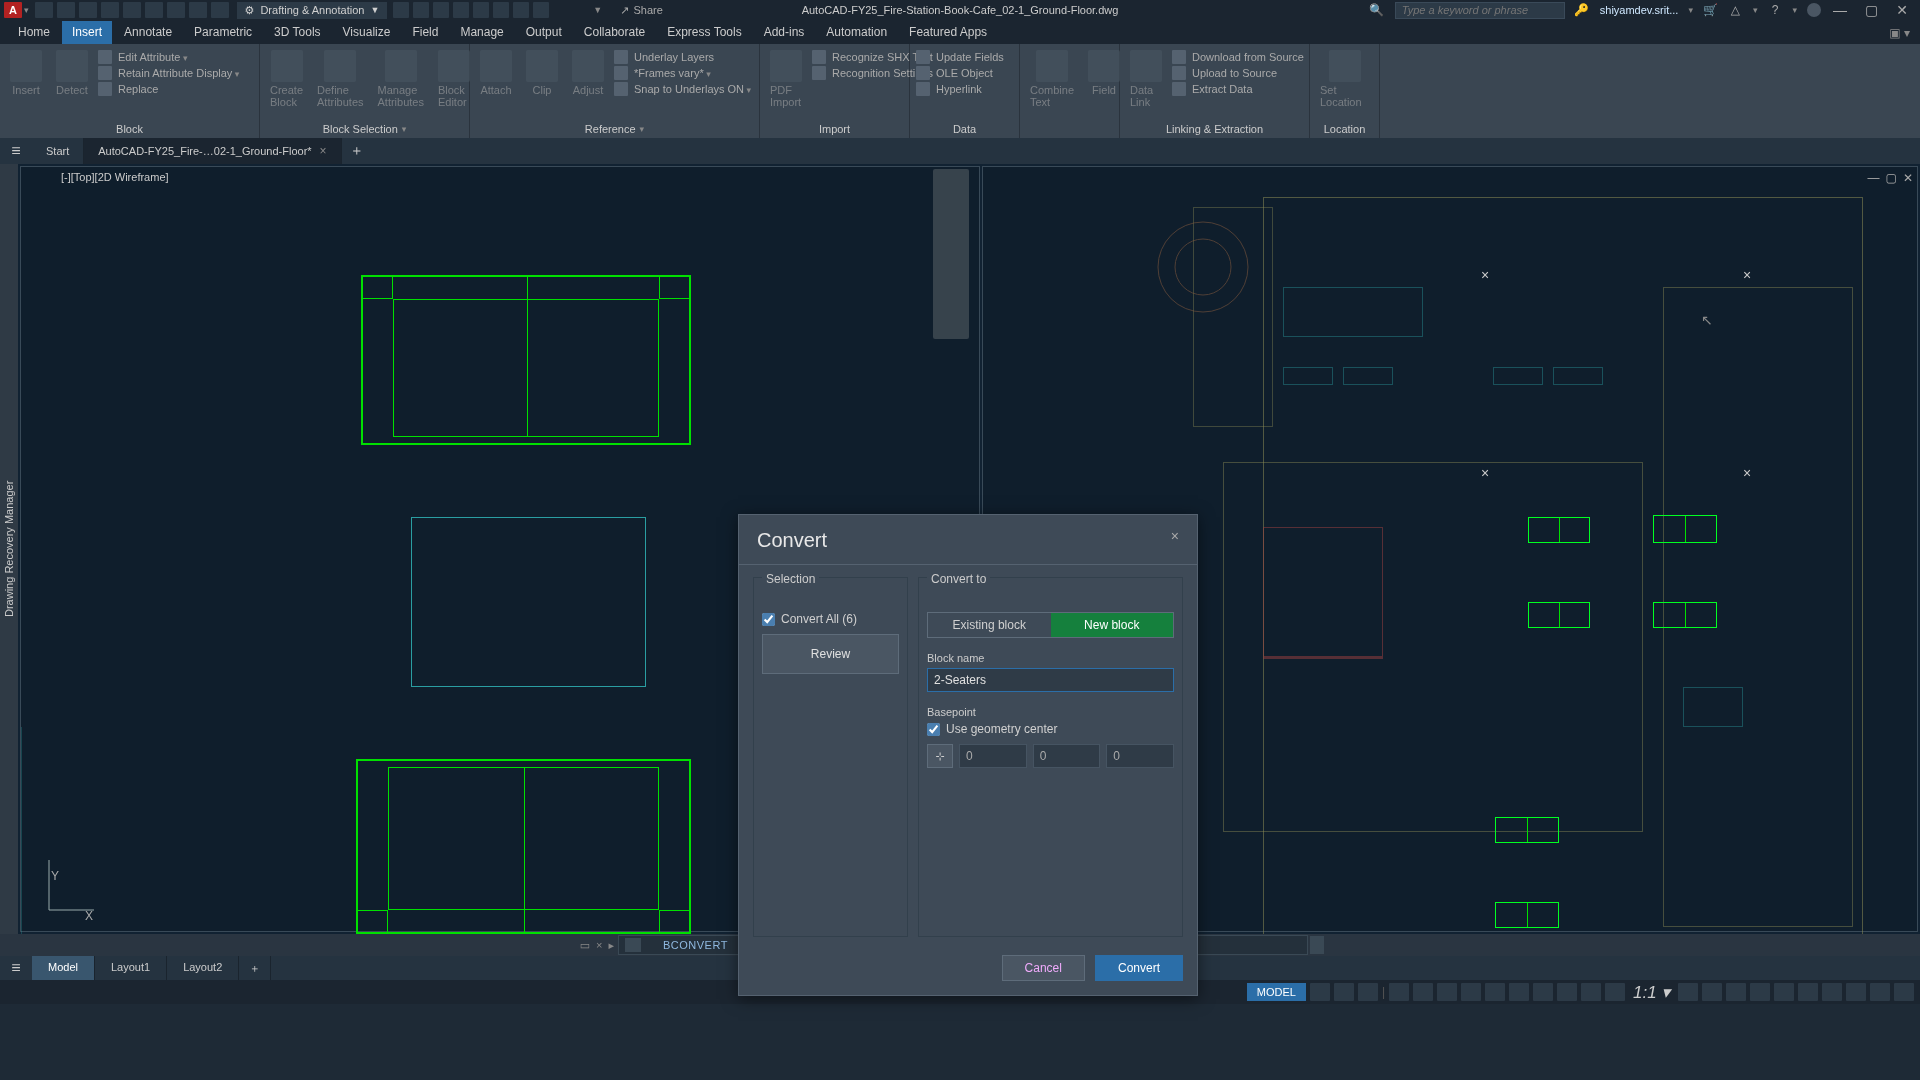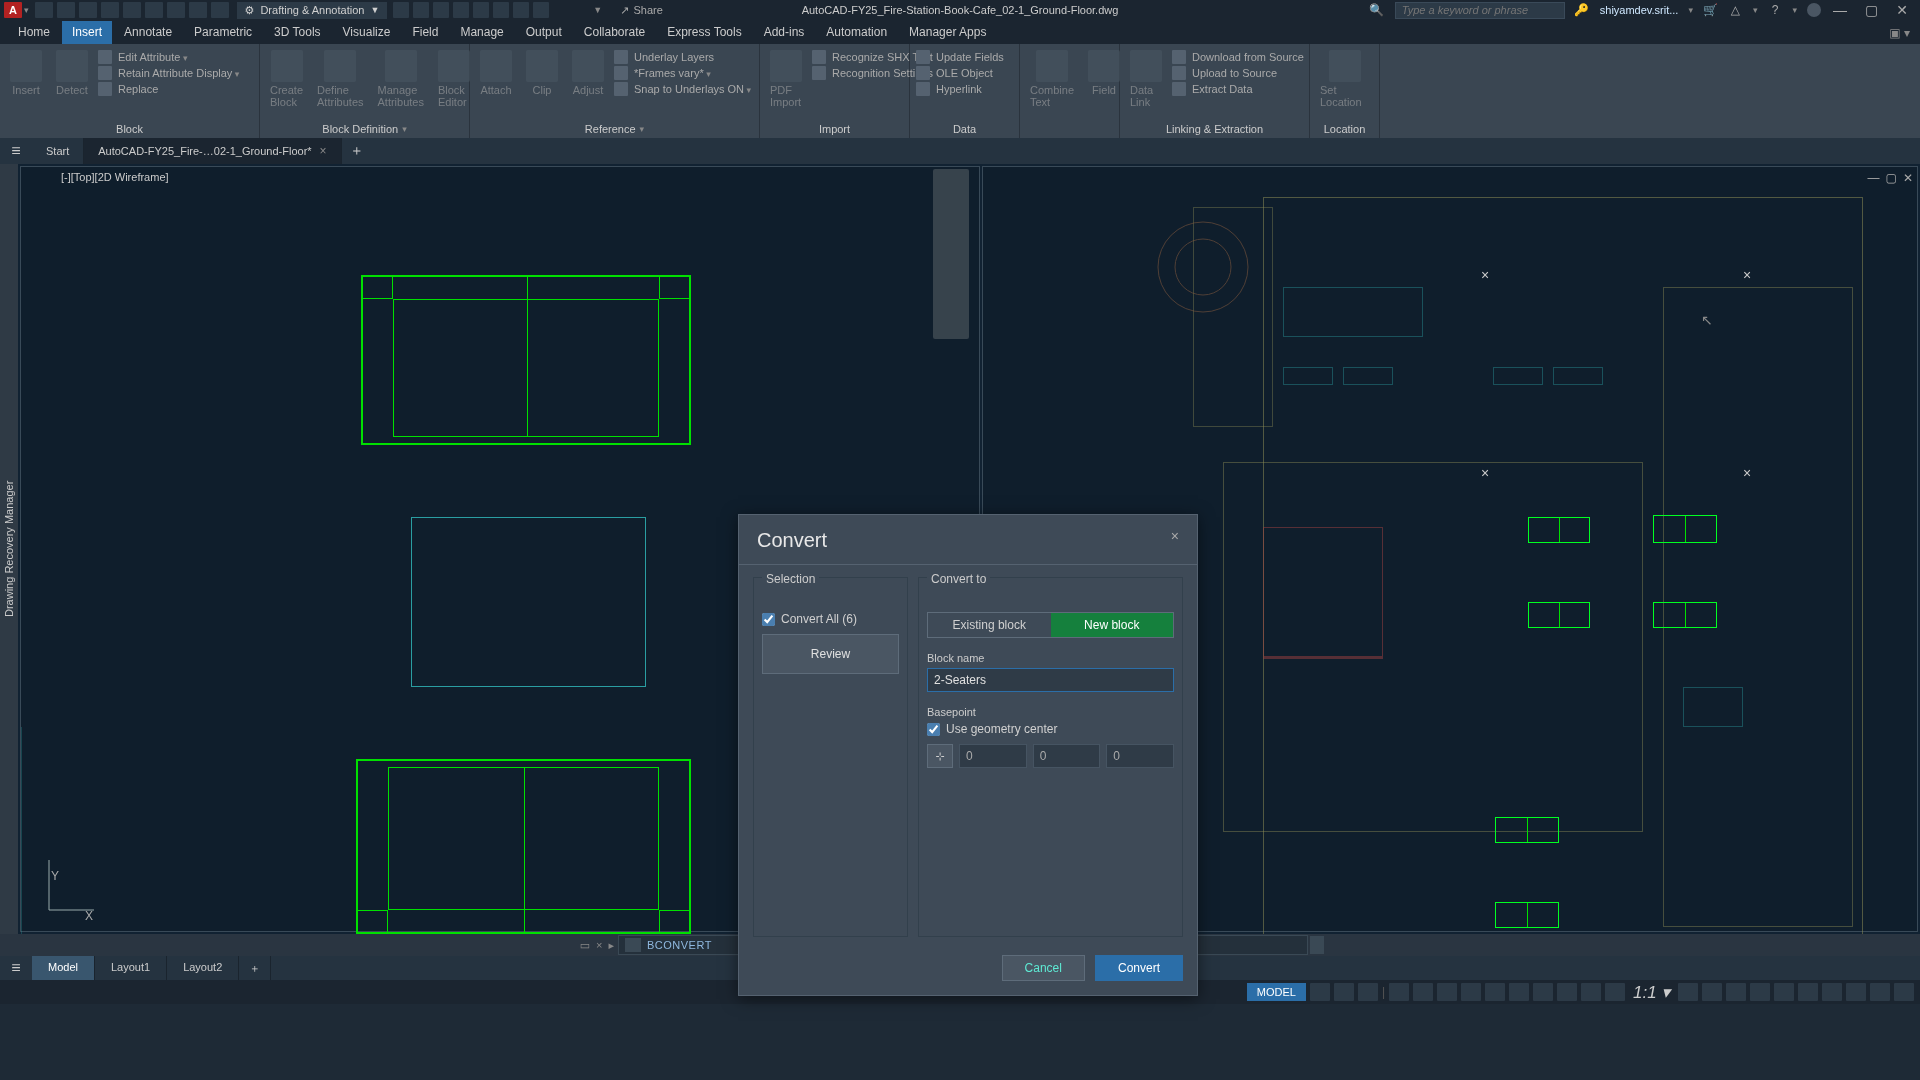--- a/index.html
+++ b/index.html
@@ -89,29 +89,29 @@
 .mcol .tgl{display:flex;border:1px solid #5e6c7a;}
 .mcol .tgl .t{flex:1;padding:5px 0;text-align:center;font-size:12px;cursor:pointer;}
 .mcol .tgl .t.on{background:#15803d;color:#fff;}
 .mcol .lbl{font-size:11px;color:#ccc;margin:14px 0 4px;}
 .mcol input[type=text]{width:100%;background:#2f3b47;border:1px solid #2b6ea8;color:#e0e0e0;padding:4px 6px;font-size:12px;}
 .mcol .coord{display:flex;gap:6px;margin-top:8px;}
 .mcol .coord .pick{width:26px;height:24px;background:#4a5663;border:1px solid #5e6c7a;display:flex;align-items:center;justify-content:center;font-size:11px;}
 .mcol .coord .v{flex:1;background:#2f3b47;border:1px solid #465462;color:#aaa;padding:4px 6px;font-size:12px;text-align:left;}
 .modal .mfoot{display:flex;justify-content:flex-end;gap:10px;padding:10px 14px 14px;}
 .modal .mfoot .b{padding:5px 22px;font-size:12px;border:1px solid #5e6c7a;cursor:pointer;}
-.modal .mfoot .cancel{background:#4a5663;color:#5eead4;}
+.modal .mfoot .cancel{background:#4a5663;color:#f0abfc;}
 .modal .mfoot .ok{background:#2b6ea8;color:#fff;border-color:#2b6ea8;}
 
 
 .cmdbar{height:22px;background:#2a3541;display:flex;align-items:center;position:relative;}
 .cmdbar .hist{width:618px;display:flex;justify-content:flex-end;align-items:center;gap:6px;color:#888;font-size:11px;padding-right:4px;}
 .cmdbar .box{background:#24303b;border:1px solid #3a4955;height:20px;display:flex;align-items:center;padding:0 6px;gap:6px;flex:0 0 690px;}
 .cmdbar .box .prompt{width:16px;height:14px;background:#3a4955;}
-.cmdbar .box .txt{color:#8fb8df;font-size:11px;letter-spacing:.5px;}
+.cmdbar .box .txt{color:#8fb8df;font-size:11px;letter-spacing:.5px;margin-left:16px;}
 .cmdbar .exp{margin-left:2px;width:14px;height:18px;background:#3a4955;}
 
 
 .laytabs{height:24px;background:#253340;display:flex;align-items:stretch;}
 .laytabs .lt{padding:5px 16px;font-size:11px;color:#ccc;border-right:1px solid #1a242e;cursor:pointer;}
 .laytabs .lt.active{background:#39566e;color:#fff;}
 
 
 .status{height:24px;background:#1b2530;display:flex;align-items:center;padding:0 6px;gap:4px;}
 .status .sp{flex:1;}
@@ -184,21 +184,21 @@
   <div class="tab">Parametric</div>
   <div class="tab">3D Tools</div>
   <div class="tab">Visualize</div>
   <div class="tab">Field</div>
   <div class="tab">Manage</div>
   <div class="tab">Output</div>
   <div class="tab">Collaborate</div>
   <div class="tab">Express Tools</div>
   <div class="tab">Add-ins</div>
   <div class="tab">Automation</div>
-  <div class="tab">Manager Apps</div>
+  <div class="tab">Featured Apps</div>
   <div class="grip">▣ ▾</div>
 </div>
 
 <div class="ribbon">
   <div class="panel" style="width:260px">
     <div class="pbody">
       <div class="pbtn dis">
           <div class="pi"></div>
           <span>Insert</span>
         </div>
@@ -235,21 +235,21 @@
         </div>
       <div class="pbtn dis">
           <div class="pi"></div>
           <span>Manage Attributes</span>
         </div>
       <div class="pbtn dis">
           <div class="pi"></div>
           <span>Block Editor</span>
         </div>
     </div>
-    <div class="ptitle drop">Block Definition  </div>
+    <div class="ptitle drop">Block Selection  </div>
   </div>
   <div class="panel" style="width:290px">
     <div class="pbody">
       <div class="pbtn dis">
           <div class="pi"></div>
           <span>Attach</span>
         </div>
       <div class="pbtn dis">
           <div class="pi"></div>
           <span>Clip</span>

